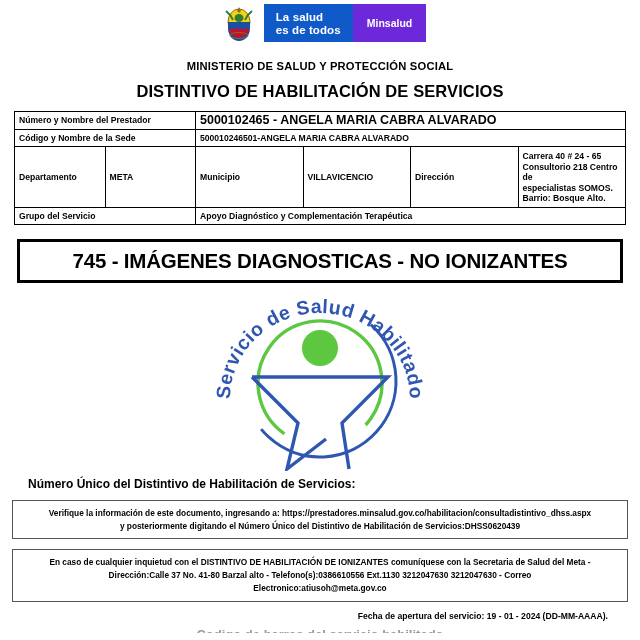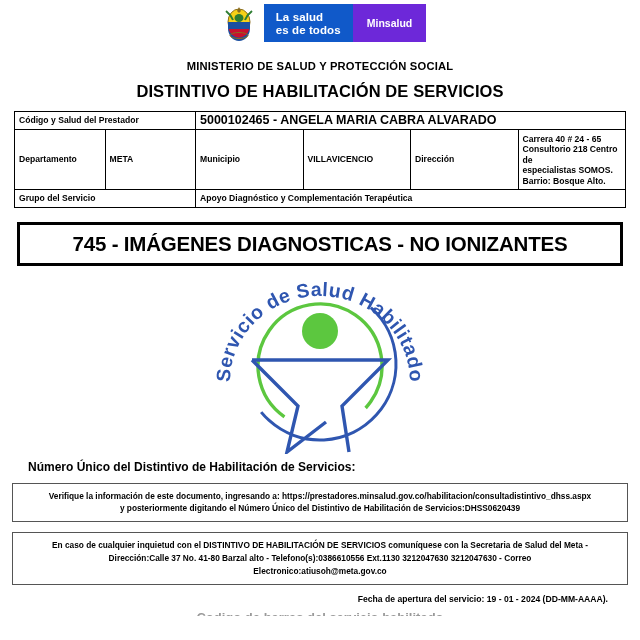--- a/index.html
+++ b/index.html
@@ -194,22 +194,26 @@
     <div class="brand-name">Minsalud</div>
   </div>
 </div>
 
 <div class="ministry-title">MINISTERIO DE SALUD Y PROTECCIÓN SOCIAL</div>
 <div class="doc-title">DISTINTIVO DE HABILITACIÓN DE SERVICIOS</div>
 
 <table class="info-table">
   <tbody>
     <tr>
-      <td colspan="2" style="width:172px">Código y Salud del Prestador</td>
+      <td colspan="2" style="width:172px">Número y Nombre del Prestador</td>
       <td colspan="4" class="val-big">5000102465 - ANGELA MARIA CABRA ALVARADO</td>
+    </tr>
+    <tr>
+      <td colspan="2">Código y Nombre de la Sede</td>
+      <td colspan="4">500010246501-ANGELA MARIA CABRA ALVARADO</td>
     </tr>
     <tr style="height:52px">
       <td style="width:88px">Departamento</td>
       <td style="width:84px">META</td>
       <td style="width:100px">Municipio</td>
       <td style="width:110px">VILLAVICENCIO</td>
       <td style="width:100px">Dirección</td>
       <td class="addr">
         <span class="addr-line">Carrera 40 # 24 - 65</span>
         <span class="addr-line">Consultorio 218 Centro de</span>
@@ -251,19 +255,19 @@
 <div class="unique-line">
   <span class="unique-label">Número Único del Distintivo de Habilitación de Servicios:</span>
 </div>
 
 <div class="note-box">
   <span class="note-line">Verifique la información de este documento, ingresando a: https://prestadores.minsalud.gov.co/habilitacion/consultadistintivo_dhss.aspx</span>
   <span class="note-line">y posteriormente digitando el Número Único del Distintivo de Habilitación de Servicios:DHSS0620439</span>
 </div>
 
 <div class="note-box second">
-  <span class="note-line">En caso de cualquier inquietud con el DISTINTIVO DE HABILITACIÓN DE SERVICIOS comuníquese con la Secretaria de Salud del Meta -</span>
+  <span class="note-line">En caso de cualquier inquietud con el DISTINTIVO DE HABILITACIÓN DE IONIZANTES comuníquese con la Secretaria de Salud del Meta -</span>
   <span class="note-line">Dirección:Calle 37 No. 41-80 Barzal alto - Telefono(s):0386610556 Ext.1130 3212047630 3212047630 - Correo</span>
   <span class="note-line">Electronico:atiusoh@meta.gov.co</span>
 </div>
 
 <div class="date-line">Fecha de apertura del servicio: 19 - 01 - 2024 (DD-MM-AAAA).</div>
 <div class="cut-line">Codigo de barras del servicio habilitado</div>
 
 </body></html>

